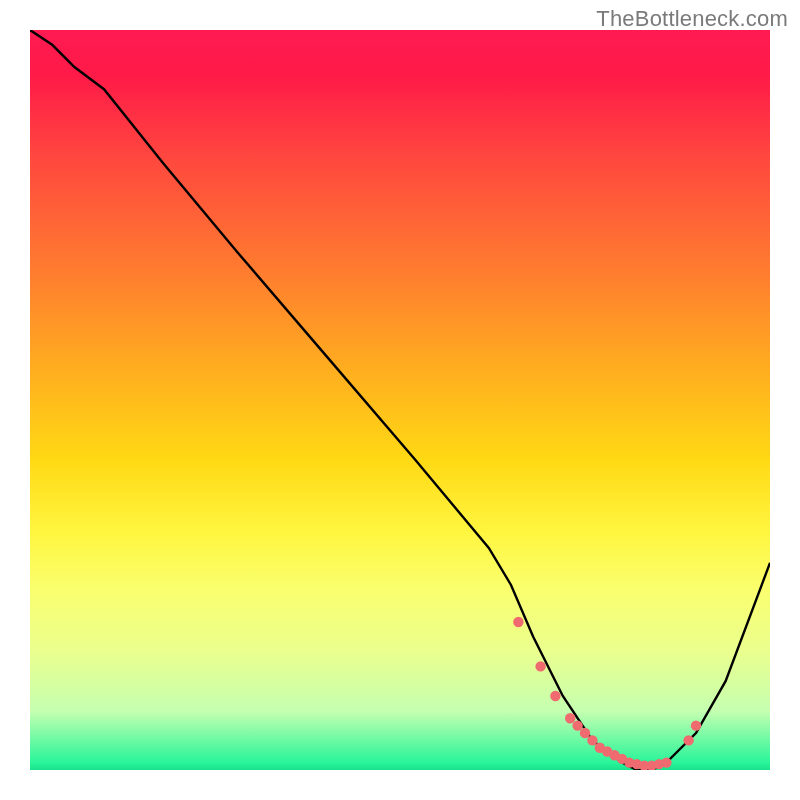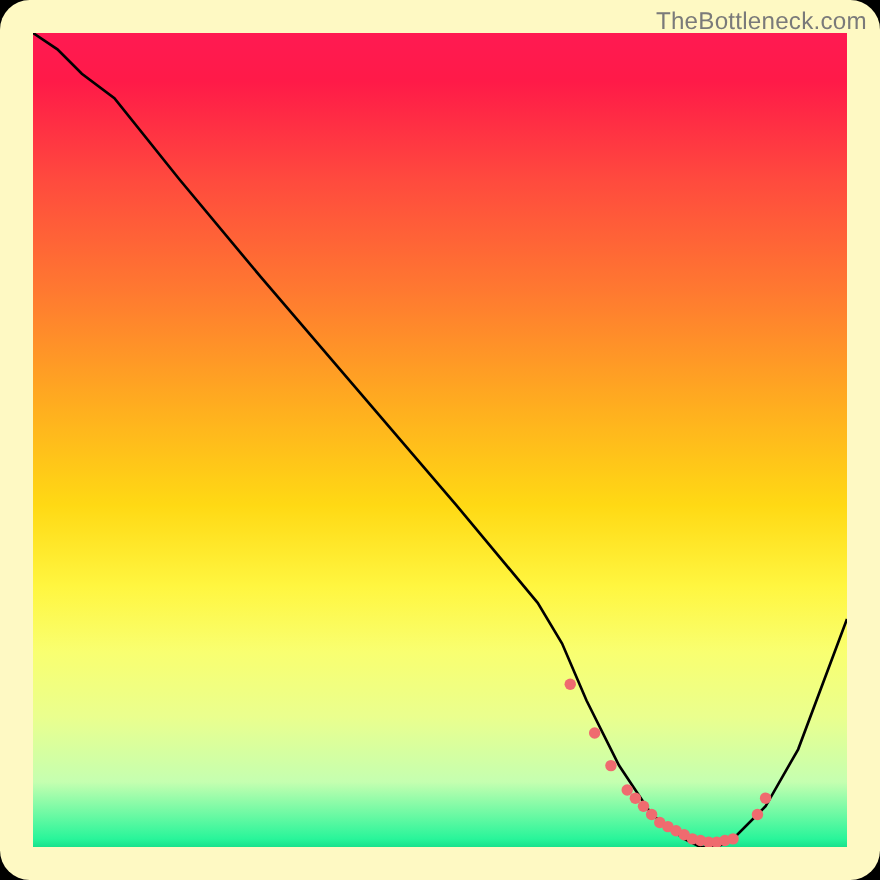--- a/index.html
+++ b/index.html
@@ -8,22 +8,21 @@
     width: 800px;
     height: 800px;
     background: #000;
     overflow: hidden;
     font-family: Arial, Helvetica, sans-serif;
   }
   .frame {
     position: relative;
     width: 800px;
     height: 800px;
-    background: #fef9c3;
-    border-radius: 27px;
+    background: #ffffff;
   }
   .watermark {
     position: absolute;
     top: 6px;
     right: 12px;
     color: #7a7a7a;
     font-size: 22px;
     font-weight: 500;
     letter-spacing: 0.2px;
     z-index: 20;

